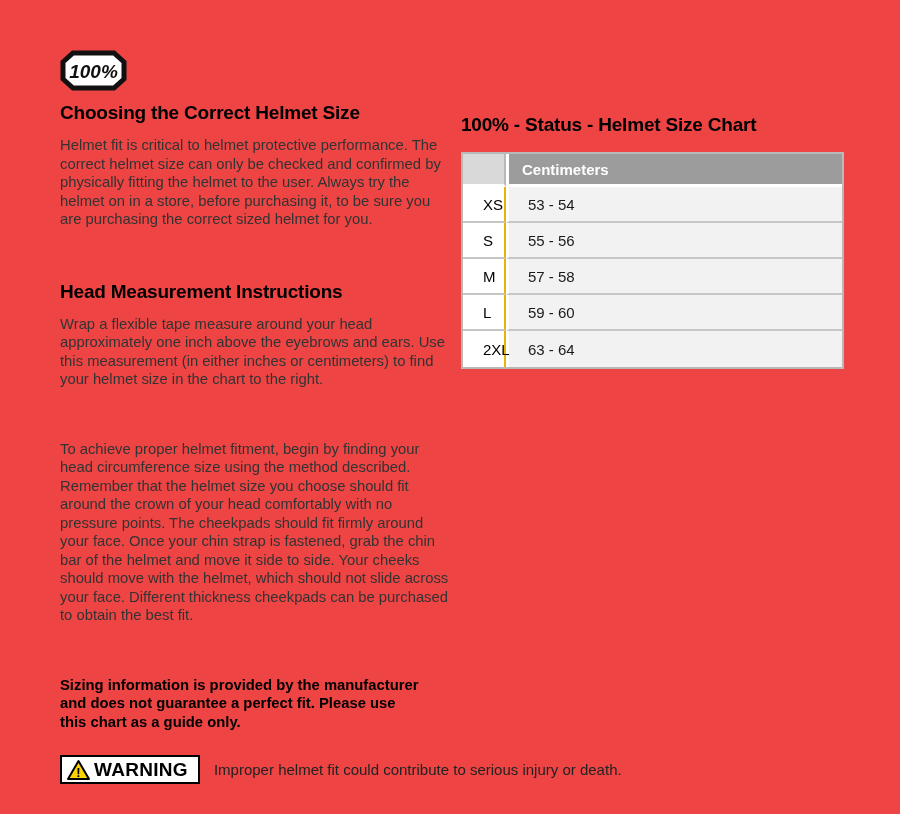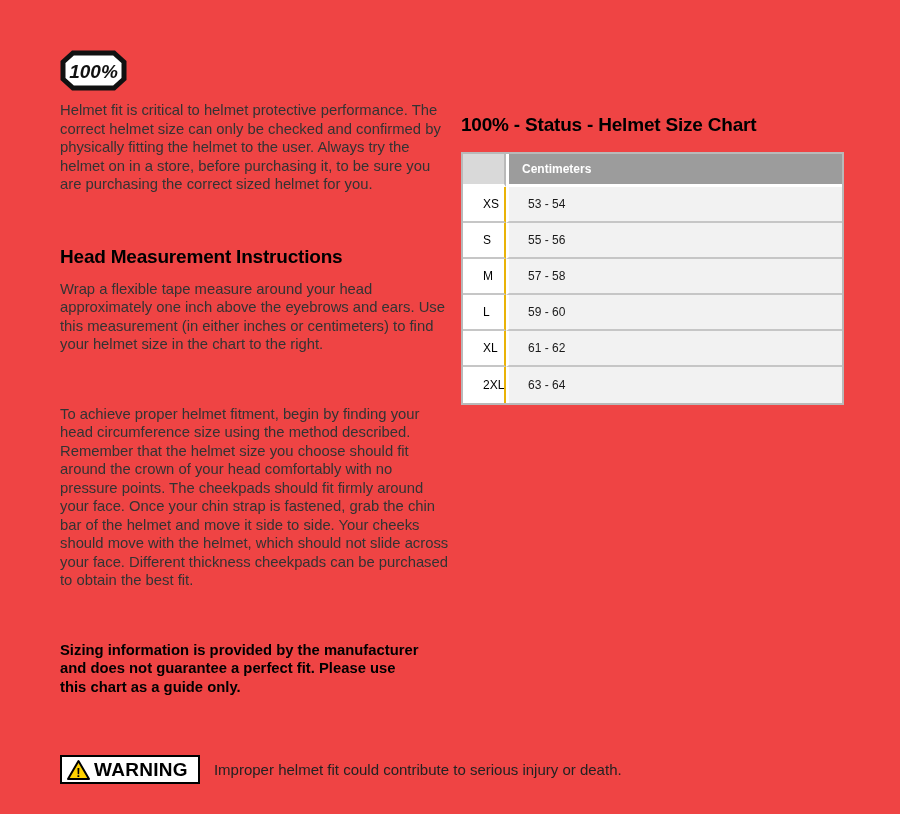--- a/index.html
+++ b/index.html
@@ -43,21 +43,21 @@
     font-weight: bold; color: #000;
     letter-spacing: -0.2px;
   }
 
   table.size-table {
     border-collapse: separate; border-spacing: 0;
     width: 383px;
     border: 2px solid #b9b9b9;
     table-layout: fixed;
   }
-  table.size-table th, table.size-table td { font-size: 12px; vertical-align: middle; }
+  table.size-table th, table.size-table td { font-size: 15px; vertical-align: middle; }
   th.corner-cell {
     width: 43px; height: 33px;
     background: #d9d9d9;
     border-right: 2px solid #b9b9b9;
     border-bottom: 3px solid #ffffff;
   }
   th.header-cell {
     background: #9c9c9c; color: #ffffff;
     font-weight: bold; text-align: left;
     padding-left: 13px; height: 33px;
@@ -102,20 +102,21 @@
   <div class="logo-wrap">
     <svg width="67" height="41" viewBox="0 0 67 41">
       <path d="M13 3 H54 L64 12 V29 L54 38 H13 L3 29 V12 Z" fill="#ffffff" stroke="#111111" stroke-width="5" stroke-linejoin="miter"></path>
       <text x="33.5" y="27.5" text-anchor="middle" font-family="Liberation Sans, sans-serif" font-size="19" font-weight="bold" font-style="italic" fill="#111">100%</text>
     </svg>
   </div>
 
   <div class="left-col">
 
     <div class="section">
+      <h2 class="sec-heading">Choosing the Correct Helmet Size</h2>
       <p class="sec-body">Helmet fit is critical to helmet protective performance. The correct helmet size can only be checked and confirmed by physically fitting the helmet to the user. Always try the helmet on in a store, before purchasing it, to be sure you are purchasing the correct sized helmet for you.</p>
     </div>
 
     <div class="section">
       <h2 class="sec-heading">Head Measurement Instructions</h2>
       <p class="sec-body">Wrap a flexible tape measure around your head approximately one inch above the eyebrows and ears. Use this measurement (in either inches or centimeters) to find your helmet size in the chart to the right.</p>
     </div>
 
     <div class="section">
       <p class="sec-body">To achieve proper helmet fitment, begin by finding your head circumference size using the method described. Remember that the helmet size you choose should fit around the crown of your head comfortably with no pressure points. The cheekpads should fit firmly around your face. Once your chin strap is fastened, grab the chin bar of the helmet and move it side to side. Your cheeks should move with the helmet, which should not slide across your face. Different thickness cheekpads can be purchased to obtain the best fit.</p>
@@ -145,24 +146,20 @@
         </tr>
         <tr>
           <td class="size-cell">M</td>
           <td class="cm-cell">57 - 58</td>
         </tr>
         <tr>
           <td class="size-cell">L</td>
           <td class="cm-cell">59 - 60</td>
         </tr>
         <tr>
-          <td class="size-cell">XL</td>
-          <td class="cm-cell">61 - 62</td>
-        </tr>
-        <tr>
           <td class="size-cell">2XL</td>
           <td class="cm-cell">63 - 64</td>
         </tr>
       </tbody>
     </table>
   </div>
 
   <div class="warning-row">
     <div class="warning-badge">
       <svg width="25" height="22" viewBox="0 0 25 22">

